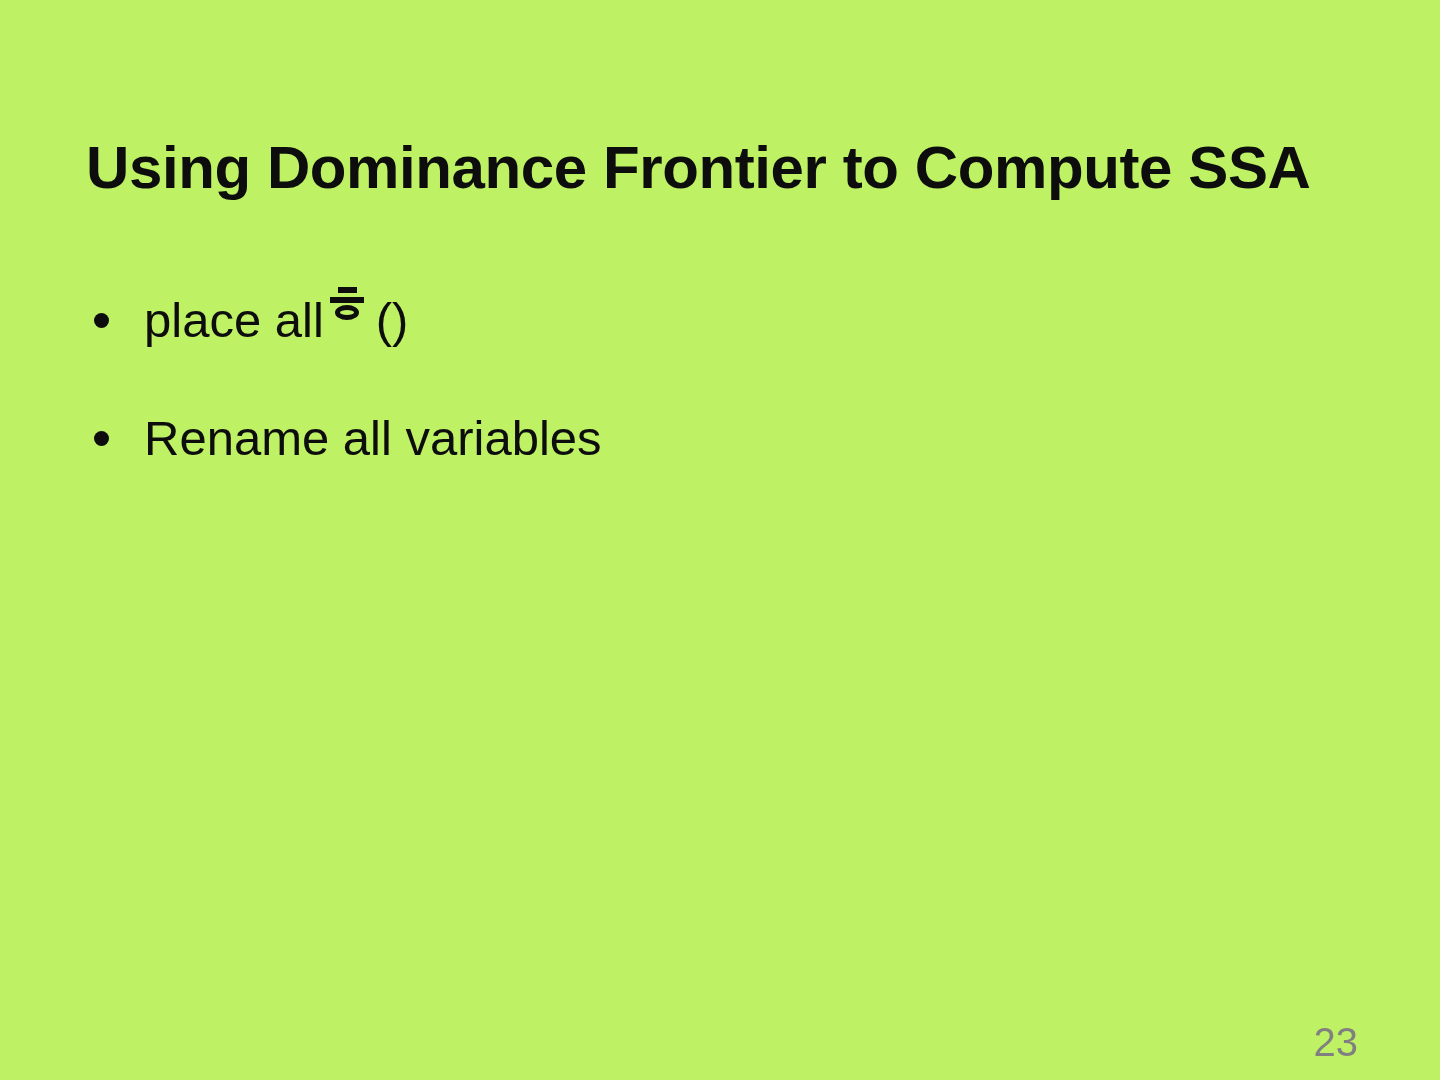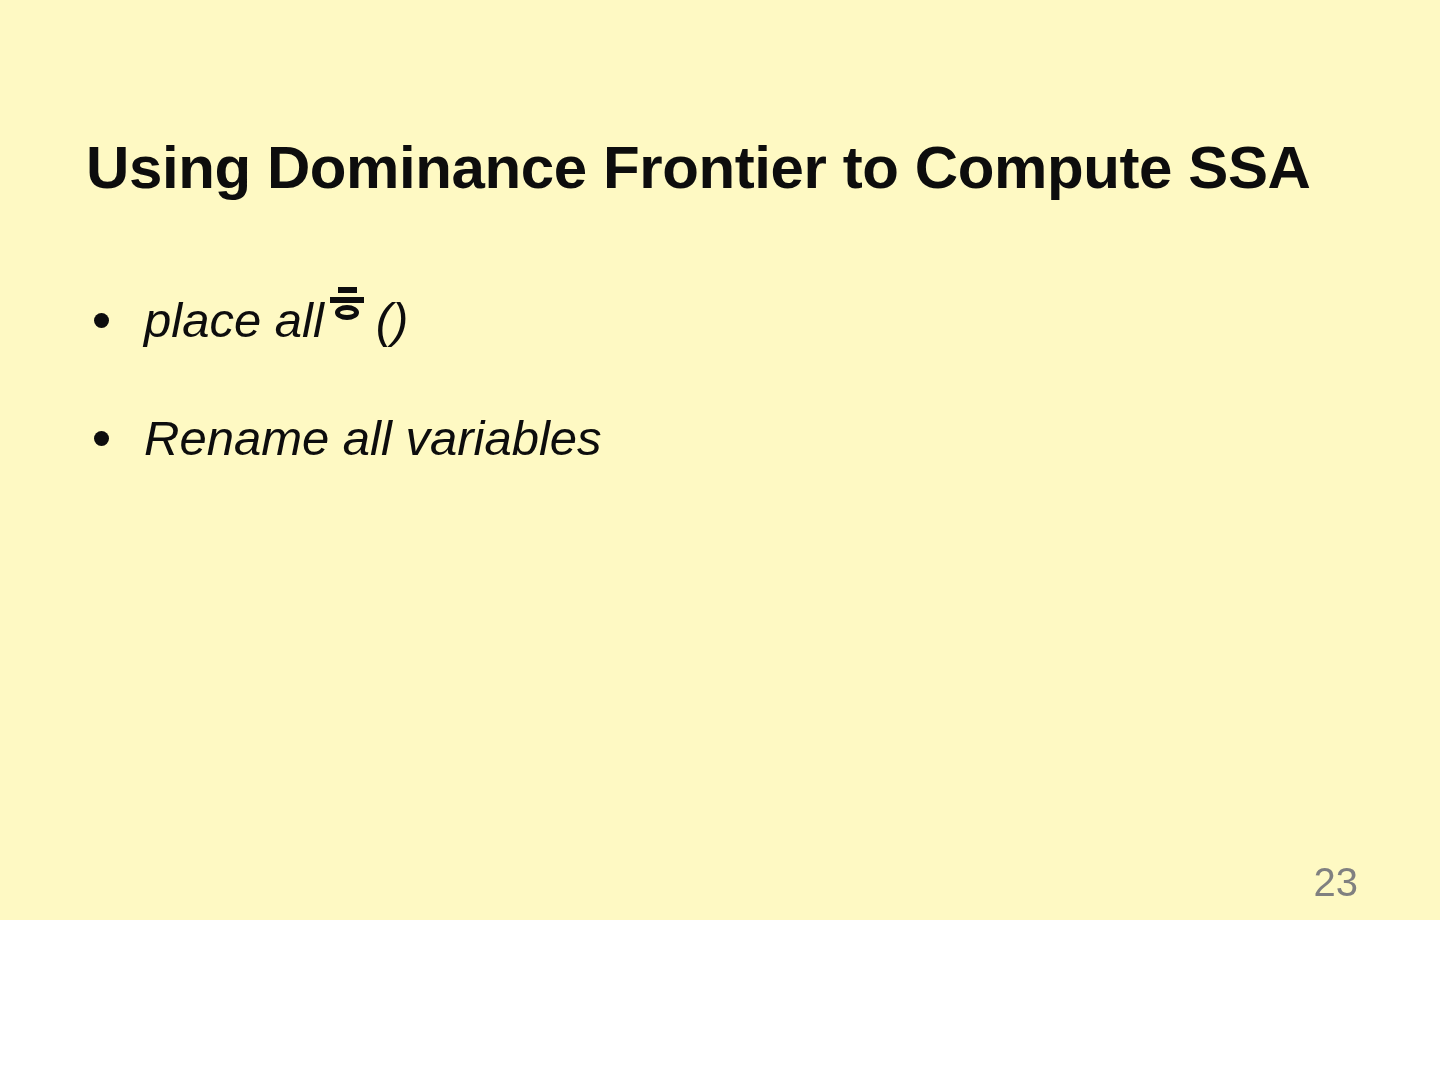--- a/index.html
+++ b/index.html
@@ -11,22 +11,22 @@
 
   body {
     font-family: "Liberation Sans", sans-serif;
     -webkit-font-smoothing: antialiased;
   }
 
   
   .slide {
     position: relative;
     width: 1440px;
-    height: 920px;
-    background: #fef9c3;
+    height: 1080px;
+    background: #bef264;
     overflow: hidden;
   }
 
   
   .slide-title {
     position: absolute;
     left: 86px;
     top: 96px;
     width: 1280px;
     font-family: "Liberation Sans", sans-serif;
@@ -40,21 +40,20 @@
 
   
   .body-list {
     position: absolute;
     left: 86px;
     top: 292px;
     width: 1270px;
     margin: 0;
     padding: 0;
     list-style: none;
-    font-style: italic;
   }
 
   .bullet-item {
     position: relative;
     display: block;
     padding-left: 58px;
     margin: 0 0 60px 0;
     font-family: "Liberation Sans", sans-serif;
     font-size: 49px;
     line-height: 1.18;

